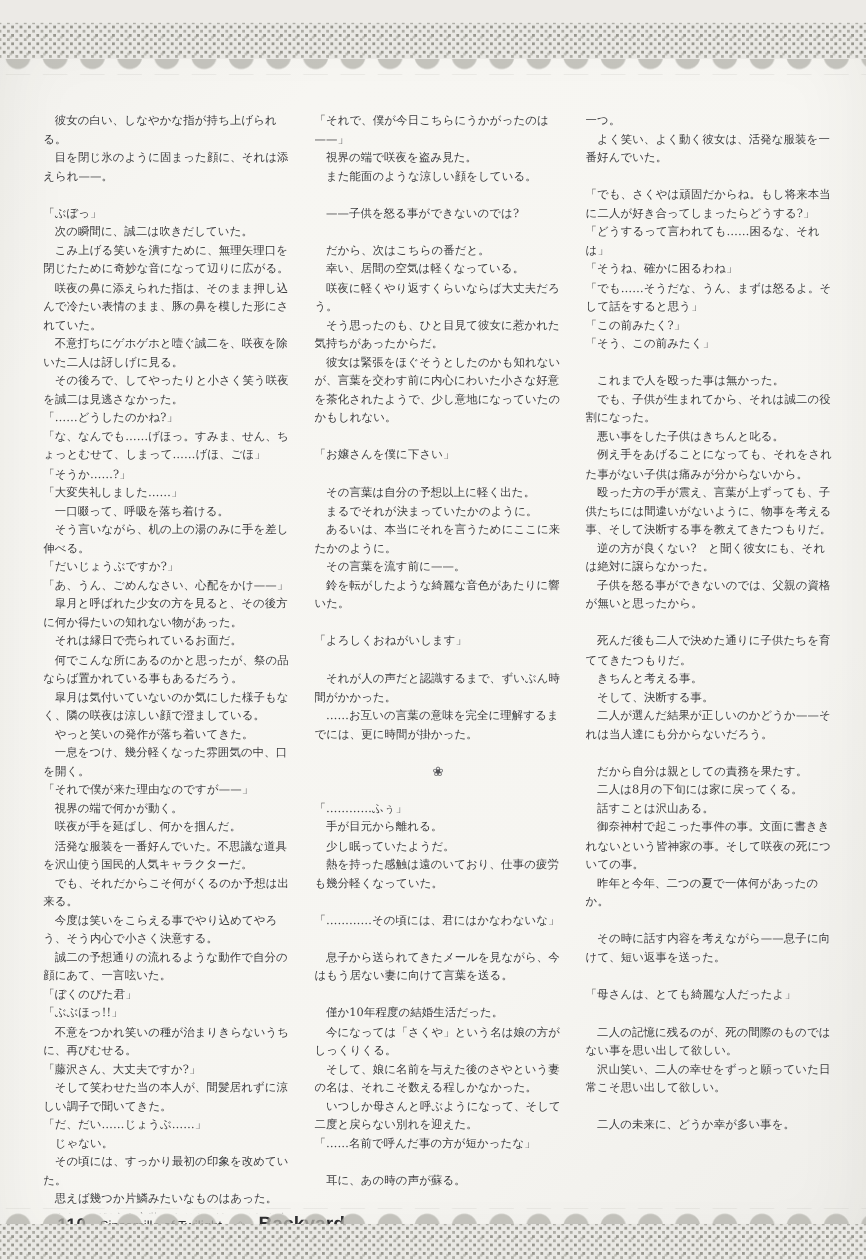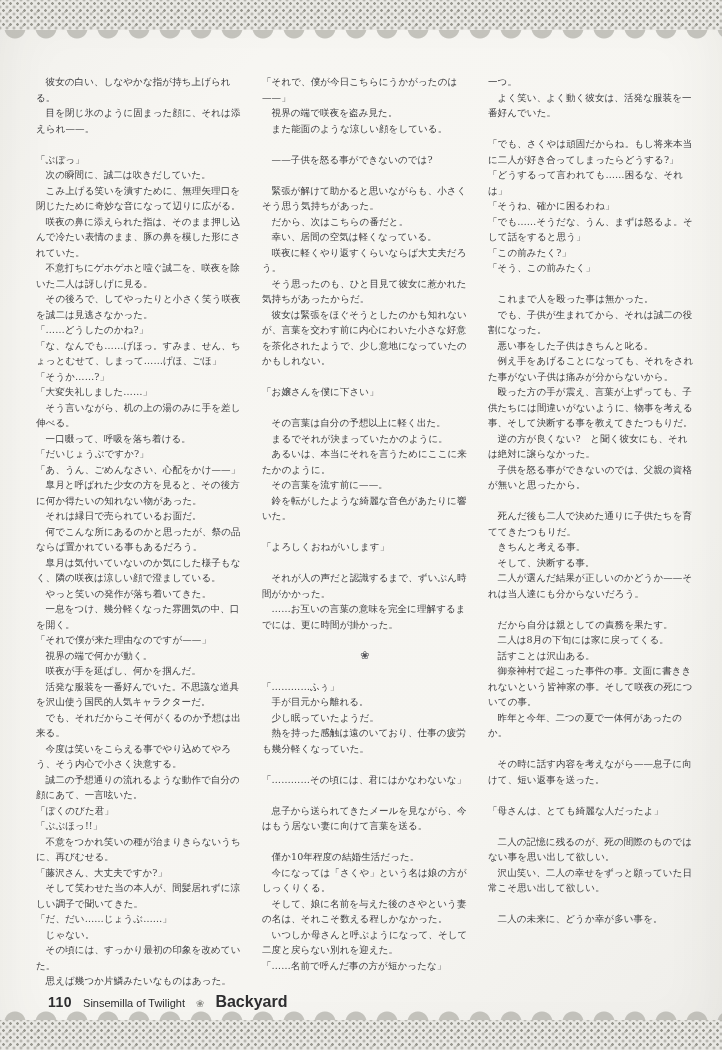--- a/index.html
+++ b/index.html
@@ -7,20 +7,21 @@
     width: 722px; height: 1050px;
     font-family: "DejaVu Serif", "Liberation Serif", serif;
     background: #eceae6;
     position: relative;
     overflow: hidden;
   }
   .page {
     position: absolute; inset: 0;
     background: linear-gradient(135deg, #f2f1ed 0%, #f7f6f2 18%, #f6f5f1 70%, #efeeea 100%);
     box-shadow: inset 0 0 60px rgba(60,60,55,0.08);
+    margin-top: 19px;
   }
   
   .lace {
     position: absolute; left: 0; right: 0; height: 30px; z-index: 3;
     background-color: #e9e8e4;
     background-image:
       radial-gradient(circle, #98978f 1.2px, rgba(0,0,0,0) 1.5px),
       radial-gradient(circle, #aeada6 1.2px, rgba(0,0,0,0) 1.5px),
       radial-gradient(circle, #c2c1ba 1px, rgba(0,0,0,0) 1.3px);
     background-size: 7px 7px, 7px 7px, 14px 14px;
@@ -80,22 +81,22 @@
         <p class="line">「ぶぼっ」</p>
         <p class="line">　次の瞬間に、誠二は吹きだしていた。</p>
         <p class="line">　こみ上げる笑いを潰すために、無理矢理口を閉じたために奇妙な音になって辺りに広がる。</p>
         <p class="line">　咲夜の鼻に添えられた指は、そのまま押し込んで冷たい表情のまま、豚の鼻を模した形にされていた。</p>
         <p class="line">　不意打ちにゲホゲホと噎ぐ誠二を、咲夜を除いた二人は訝しげに見る。</p>
         <p class="line">　その後ろで、してやったりと小さく笑う咲夜を誠二は見逃さなかった。</p>
         <p class="line">「……どうしたのかね?」</p>
         <p class="line">「な、なんでも……げほっ。すみま、せん、ちょっとむせて、しまって……げほ、ごほ」</p>
         <p class="line">「そうか……?」</p>
         <p class="line">「大変失礼しました……」</p>
+        <p class="line">　一口啜って、呼吸を落ち着ける。</p>
         <p class="line">　そう言いながら、机の上の湯のみに手を差し伸べる。</p>
-        <p class="line">　一口啜って、呼吸を落ち着ける。</p>
         <p class="line">「だいじょうぶですか?」</p>
         <p class="line">「あ、うん、ごめんなさい、心配をかけ——」</p>
         <p class="line">　皐月と呼ばれた少女の方を見ると、その後方に何か得たいの知れない物があった。</p>
         <p class="line">　それは縁日で売られているお面だ。</p>
         <p class="line">　何でこんな所にあるのかと思ったが、祭の品ならば置かれている事もあるだろう。</p>
         <p class="line">　皐月は気付いていないのか気にした様子もなく、隣の咲夜は涼しい顔で澄ましている。</p>
         <p class="line">　やっと笑いの発作が落ち着いてきた。</p>
         <p class="line">　一息をつけ、幾分軽くなった雰囲気の中、口を開く。</p>
         <p class="line">「それで僕が来た理由なのですが——」</p>
         <p class="line">　視界の端で何かが動く。</p>
@@ -115,21 +116,20 @@
         <p class="line">　思えば幾つか片鱗みたいなものはあった。</p>
         <p class="line">　あれほど似合う衣装でありながら、それを身に纏った娘に対する口調は、またかと言わんばかりに呆れが混じり。</p>
       </div>
     <div class="col">
         <p class="line">「それで、僕が今日こちらにうかがったのは——」</p>
         <p class="line">　視界の端で咲夜を盗み見た。</p>
         <p class="line">　また能面のような涼しい顔をしている。</p>
         <p class="blank"></p>
         <p class="line">　——子供を怒る事ができないのでは?</p>
         <p class="blank"></p>
-        <p class="line">　緊張が解けて助かると思いながらも、小さくそう思う気持ちがあった。</p>
         <p class="line">　だから、次はこちらの番だと。</p>
         <p class="line">　幸い、居間の空気は軽くなっている。</p>
         <p class="line">　咲夜に軽くやり返すくらいならば大丈夫だろう。</p>
         <p class="line">　そう思ったのも、ひと目見て彼女に惹かれた気持ちがあったからだ。</p>
         <p class="line">　彼女は緊張をほぐそうとしたのかも知れないが、言葉を交わす前に内心にわいた小さな好意を茶化されたようで、少し意地になっていたのかもしれない。</p>
         <p class="blank"></p>
         <p class="line">「お嬢さんを僕に下さい」</p>
         <p class="blank"></p>
         <p class="line">　その言葉は自分の予想以上に軽く出た。</p>
         <p class="line">　まるでそれが決まっていたかのように。</p>

